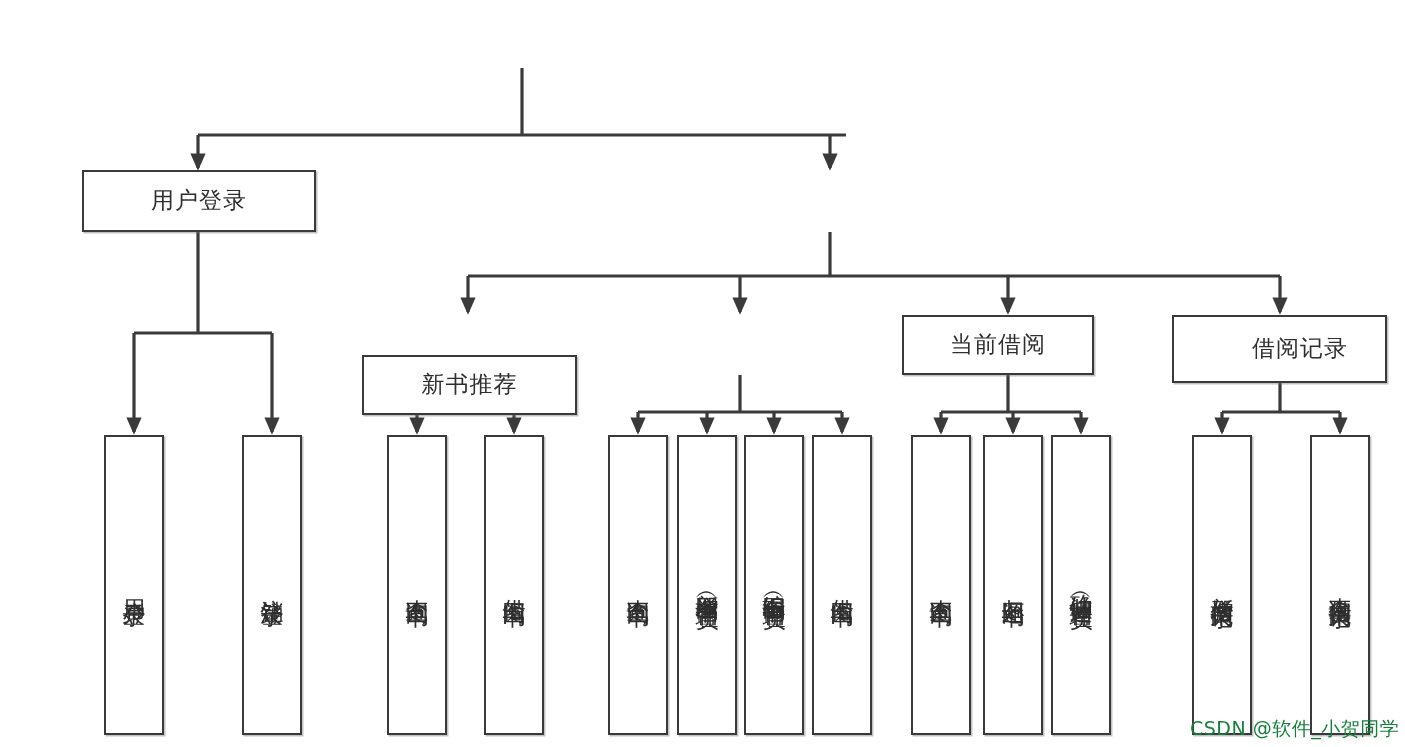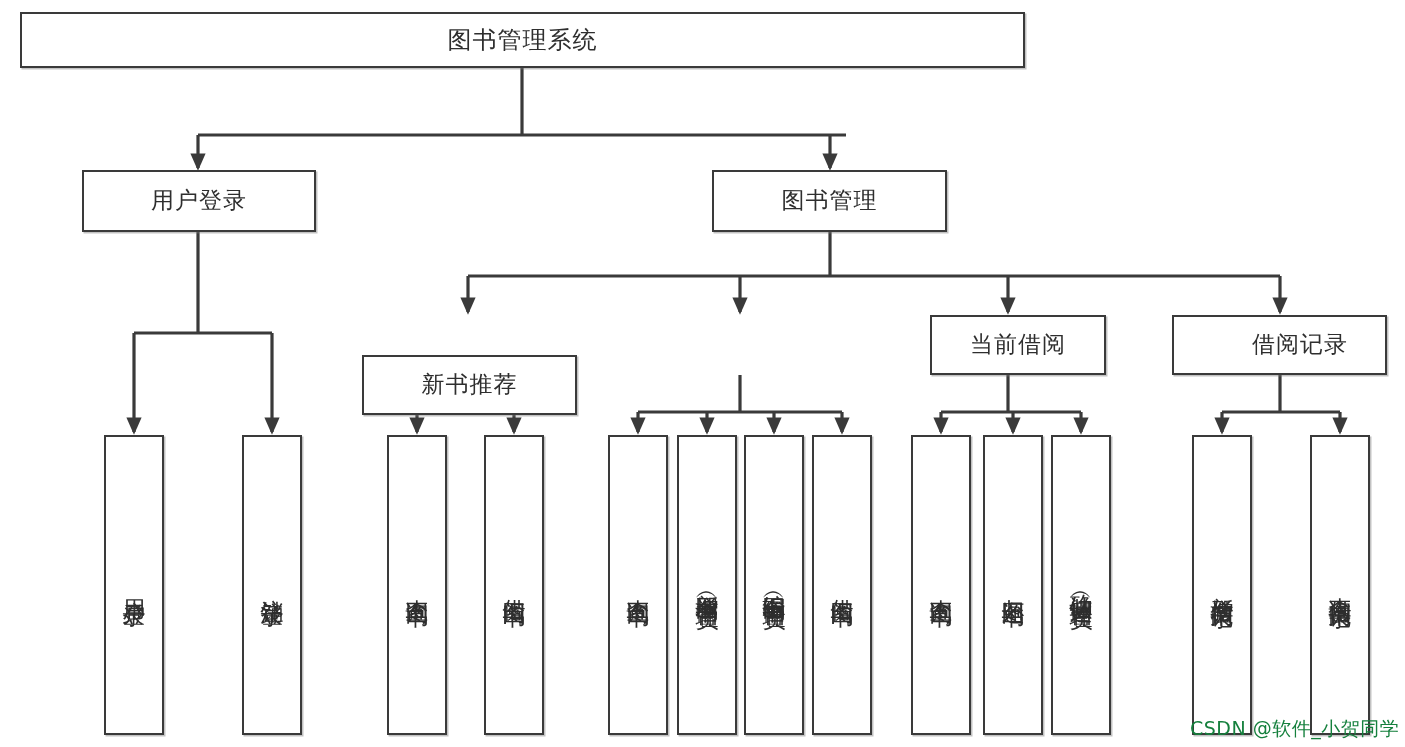--- a/index.html
+++ b/index.html
@@ -115,28 +115,26 @@
       <path d="M 1013 412 L 1013 432" marker-end="url(#arrow)"></path>
       <path d="M 1081 412 L 1081 432" marker-end="url(#arrow)"></path>
 
       <path d="M 1280 375 L 1280 412"></path>
       <path d="M 1222 412 L 1340 412"></path>
       <path d="M 1222 412 L 1222 432" marker-end="url(#arrow)"></path>
       <path d="M 1340 412 L 1340 432" marker-end="url(#arrow)"></path>
     </g>
   </svg>
 
-  <div class="node h root" style="left:20px; top:12px; width:1005px; height:56px;">图书管理系统</div>
 
   <div class="node h" style="left:82px; top:170px; width:234px; height:62px;">用户登录</div>
-  <div class="node h" style="left:712px; top:170px; width:235px; height:62px;">图书管理</div>
 
   <div class="node h" style="left:362px; top:315px; width:215px; height:60px;margin-top:40px;">新书推荐</div>
-  <div class="node h" style="left:902px; top:315px; width:176px; height:60px;margin-left:28px;">当前借阅</div>
-  <div class="node h" style="left:1172px; top:315px; width:215px; height:60px;padding-left:41px;">借阅记录</div>
+  <div class="node h" style="left:902px; top:315px; width:192px; height:60px;">当前借阅</div>
+  <div class="node h" style="left:1172px; top:315px; width:215px; height:68px;padding-left:41px;">借阅记录</div>
 
   <div class="node v" style="left:104px; top:435px; width:60px; height:300px;">
     <span class="vtext">用户登录</span>
   </div>
   <div class="node v" style="left:242px; top:435px; width:60px; height:300px;">
     <span class="vtext">注销登录</span>
   </div>
   <div class="node v" style="left:387px; top:435px; width:60px; height:300px;">
     <span class="vtext">查询图书</span>
   </div>

